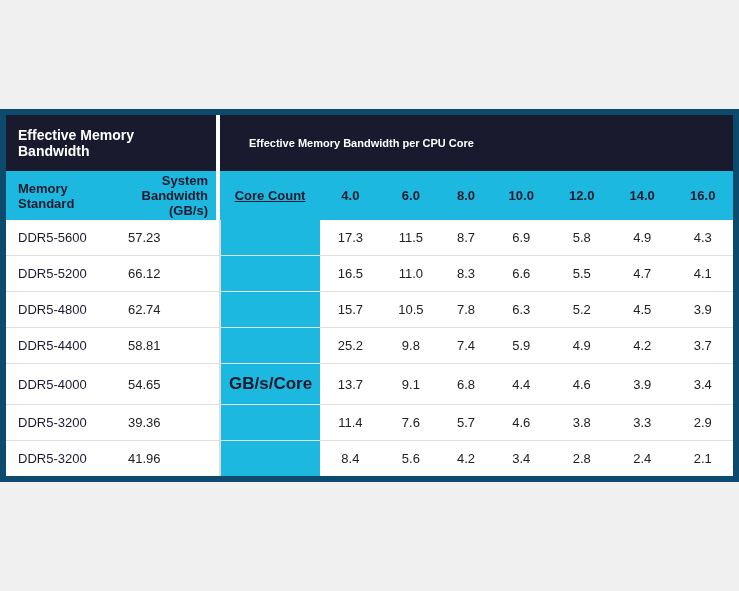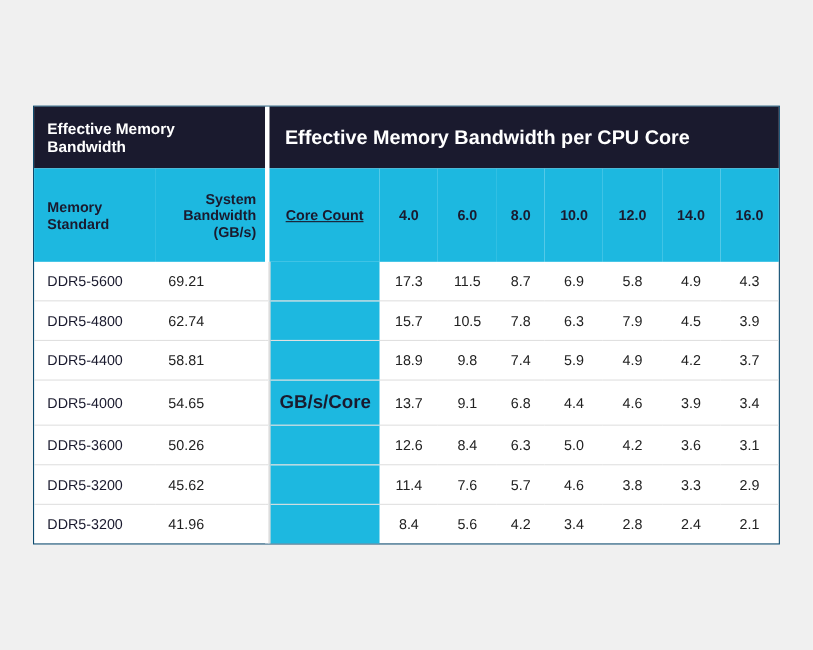--- a/index.html
+++ b/index.html
@@ -5,23 +5,23 @@
     * { box-sizing: border-box; margin: 0; padding: 0; }
     body {
       font-family: Arial, sans-serif;
       background: #f0f0f0;
       display: flex;
       justify-content: center;
       align-items: center;
       min-height: 100vh;
     }
     .table-container {
-      width: 679px;
+      width: 739px;
       background: #fff;
-      border: 1px solid #0c4a6e;
+      border: 6px solid #0c4a6e;
     }
     table {
       width: 100%;
       border-collapse: collapse;
     }
     
     .header-row-1 th {
       background: #1a1a2e;
       color: #fff;
       font-size: 13px;
@@ -36,21 +36,21 @@
       text-align: left;
       font-size: 14px;
       font-weight: bold;
     }
     
     .header-row-2 th {
       background: #1db8e0;
       color: #1a1a2e;
       font-size: 13px;
       font-weight: bold;
-      padding: 20px 8px;
+      padding: 2px 8px;
       text-align: center;
       vertical-align: middle;
     }
     .header-row-2 th.left-col {
       text-align: center;
     }
     
     .data-row td {
       padding: 10px 8px;
       font-size: 13px;
@@ -83,70 +83,83 @@
 </head>
 <body>
 
 <div class="table-container">
   <table>
     <thead>
 
       <tr class="header-row-1">
         <th colspan="2" style="font-size:14px; padding:12px 12px;">Effective Memory Bandwidth</th>
         <th style="background:#fff; width:4px; padding:0;"></th>
-        <th colspan="8" class="span-header" style="font-size:18px; padding:12px 14px;">Effective Memory Bandwidth per CPU Core</th>
+        <th colspan="8" class="span-header" style="font-size:11px; padding:12px 29px;">Effective Memory Bandwidth per CPU Core</th>
       </tr>
 
       <tr class="header-row-2">
         <th class="left-col" style="text-align:left; padding-left:12px; width:110px;">Memory Standard</th>
         <th style="width:100px; text-align:right; padding-left:8px;">System Bandwidth (GB/s)</th>
         <th style="background:#fff; width:4px; padding:0;"></th>
         <th style="width:90px;text-decoration:underline;">Core Count</th>
         <th>4.0</th>
         <th>6.0</th>
         <th>8.0</th>
         <th>10.0</th>
         <th>12.0</th>
         <th>14.0</th>
         <th>16.0</th>
       </tr>
     </thead>
     <tbody id="table-body">
     <tr class="data-row">
           <td class="memory-std">DDR5-5600</td>
-          <td class="bandwidth">69.21</td>
+          <td class="bandwidth">57.23</td>
           <td style="background: rgb(255, 255, 255); width: 4px; padding: 0px; border-right: 2px solid rgb(221, 221, 221);"></td>
           <td class="core-count-cell"></td>
           <td>17.3</td>
           <td>11.5</td>
           <td>8.7</td>
           <td>6.9</td>
           <td>5.8</td>
           <td>4.9</td>
           <td>4.3</td>
         </tr>
         <tr class="data-row">
+          <td class="memory-std">DDR5-5200</td>
+          <td class="bandwidth">66.12</td>
+          <td style="background: rgb(255, 255, 255); width: 4px; padding: 0px; border-right: 2px solid rgb(221, 221, 221);"></td>
+          <td class="core-count-cell"></td>
+          <td>16.5</td>
+          <td>11.0</td>
+          <td>8.3</td>
+          <td>6.6</td>
+          <td>5.5</td>
+          <td>4.7</td>
+          <td>4.1</td>
+        </tr>
+        <tr class="data-row">
           <td class="memory-std">DDR5-4800</td>
           <td class="bandwidth">62.74</td>
           <td style="background: rgb(255, 255, 255); width: 4px; padding: 0px; border-right: 2px solid rgb(221, 221, 221);"></td>
           <td class="core-count-cell"></td>
           <td>15.7</td>
           <td>10.5</td>
           <td>7.8</td>
           <td>6.3</td>
-          <td>7.9</td>
+          <td>5.2</td>
           <td>4.5</td>
           <td>3.9</td>
         </tr>
         <tr class="data-row">
           <td class="memory-std">DDR5-4400</td>
           <td class="bandwidth">58.81</td>
           <td style="background: rgb(255, 255, 255); width: 4px; padding: 0px; border-right: 2px solid rgb(221, 221, 221);"></td>
           <td class="core-count-cell"></td>
-          <td>18.9</td>
+          <td>25.2</td>
           <td>9.8</td>
           <td>7.4</td>
           <td>5.9</td>
           <td>4.9</td>
           <td>4.2</td>
           <td>3.7</td>
         </tr>
         <tr class="data-row">
           <td class="memory-std">DDR5-4000</td>
           <td class="bandwidth">54.65</td>
@@ -154,35 +167,22 @@
           <td class="core-count-cell">GB/s/Core</td>
           <td>13.7</td>
           <td>9.1</td>
           <td>6.8</td>
           <td>4.4</td>
           <td>4.6</td>
           <td>3.9</td>
           <td>3.4</td>
         </tr>
         <tr class="data-row">
-          <td class="memory-std">DDR5-3600</td>
-          <td class="bandwidth">50.26</td>
-          <td style="background: rgb(255, 255, 255); width: 4px; padding: 0px; border-right: 2px solid rgb(221, 221, 221);"></td>
-          <td class="core-count-cell"></td>
-          <td>12.6</td>
-          <td>8.4</td>
-          <td>6.3</td>
-          <td>5.0</td>
-          <td>4.2</td>
-          <td>3.6</td>
-          <td>3.1</td>
-        </tr>
-        <tr class="data-row">
           <td class="memory-std">DDR5-3200</td>
-          <td class="bandwidth">45.62</td>
+          <td class="bandwidth">39.36</td>
           <td style="background: rgb(255, 255, 255); width: 4px; padding: 0px; border-right: 2px solid rgb(221, 221, 221);"></td>
           <td class="core-count-cell"></td>
           <td>11.4</td>
           <td>7.6</td>
           <td>5.7</td>
           <td>4.6</td>
           <td>3.8</td>
           <td>3.3</td>
           <td>2.9</td>
         </tr>

